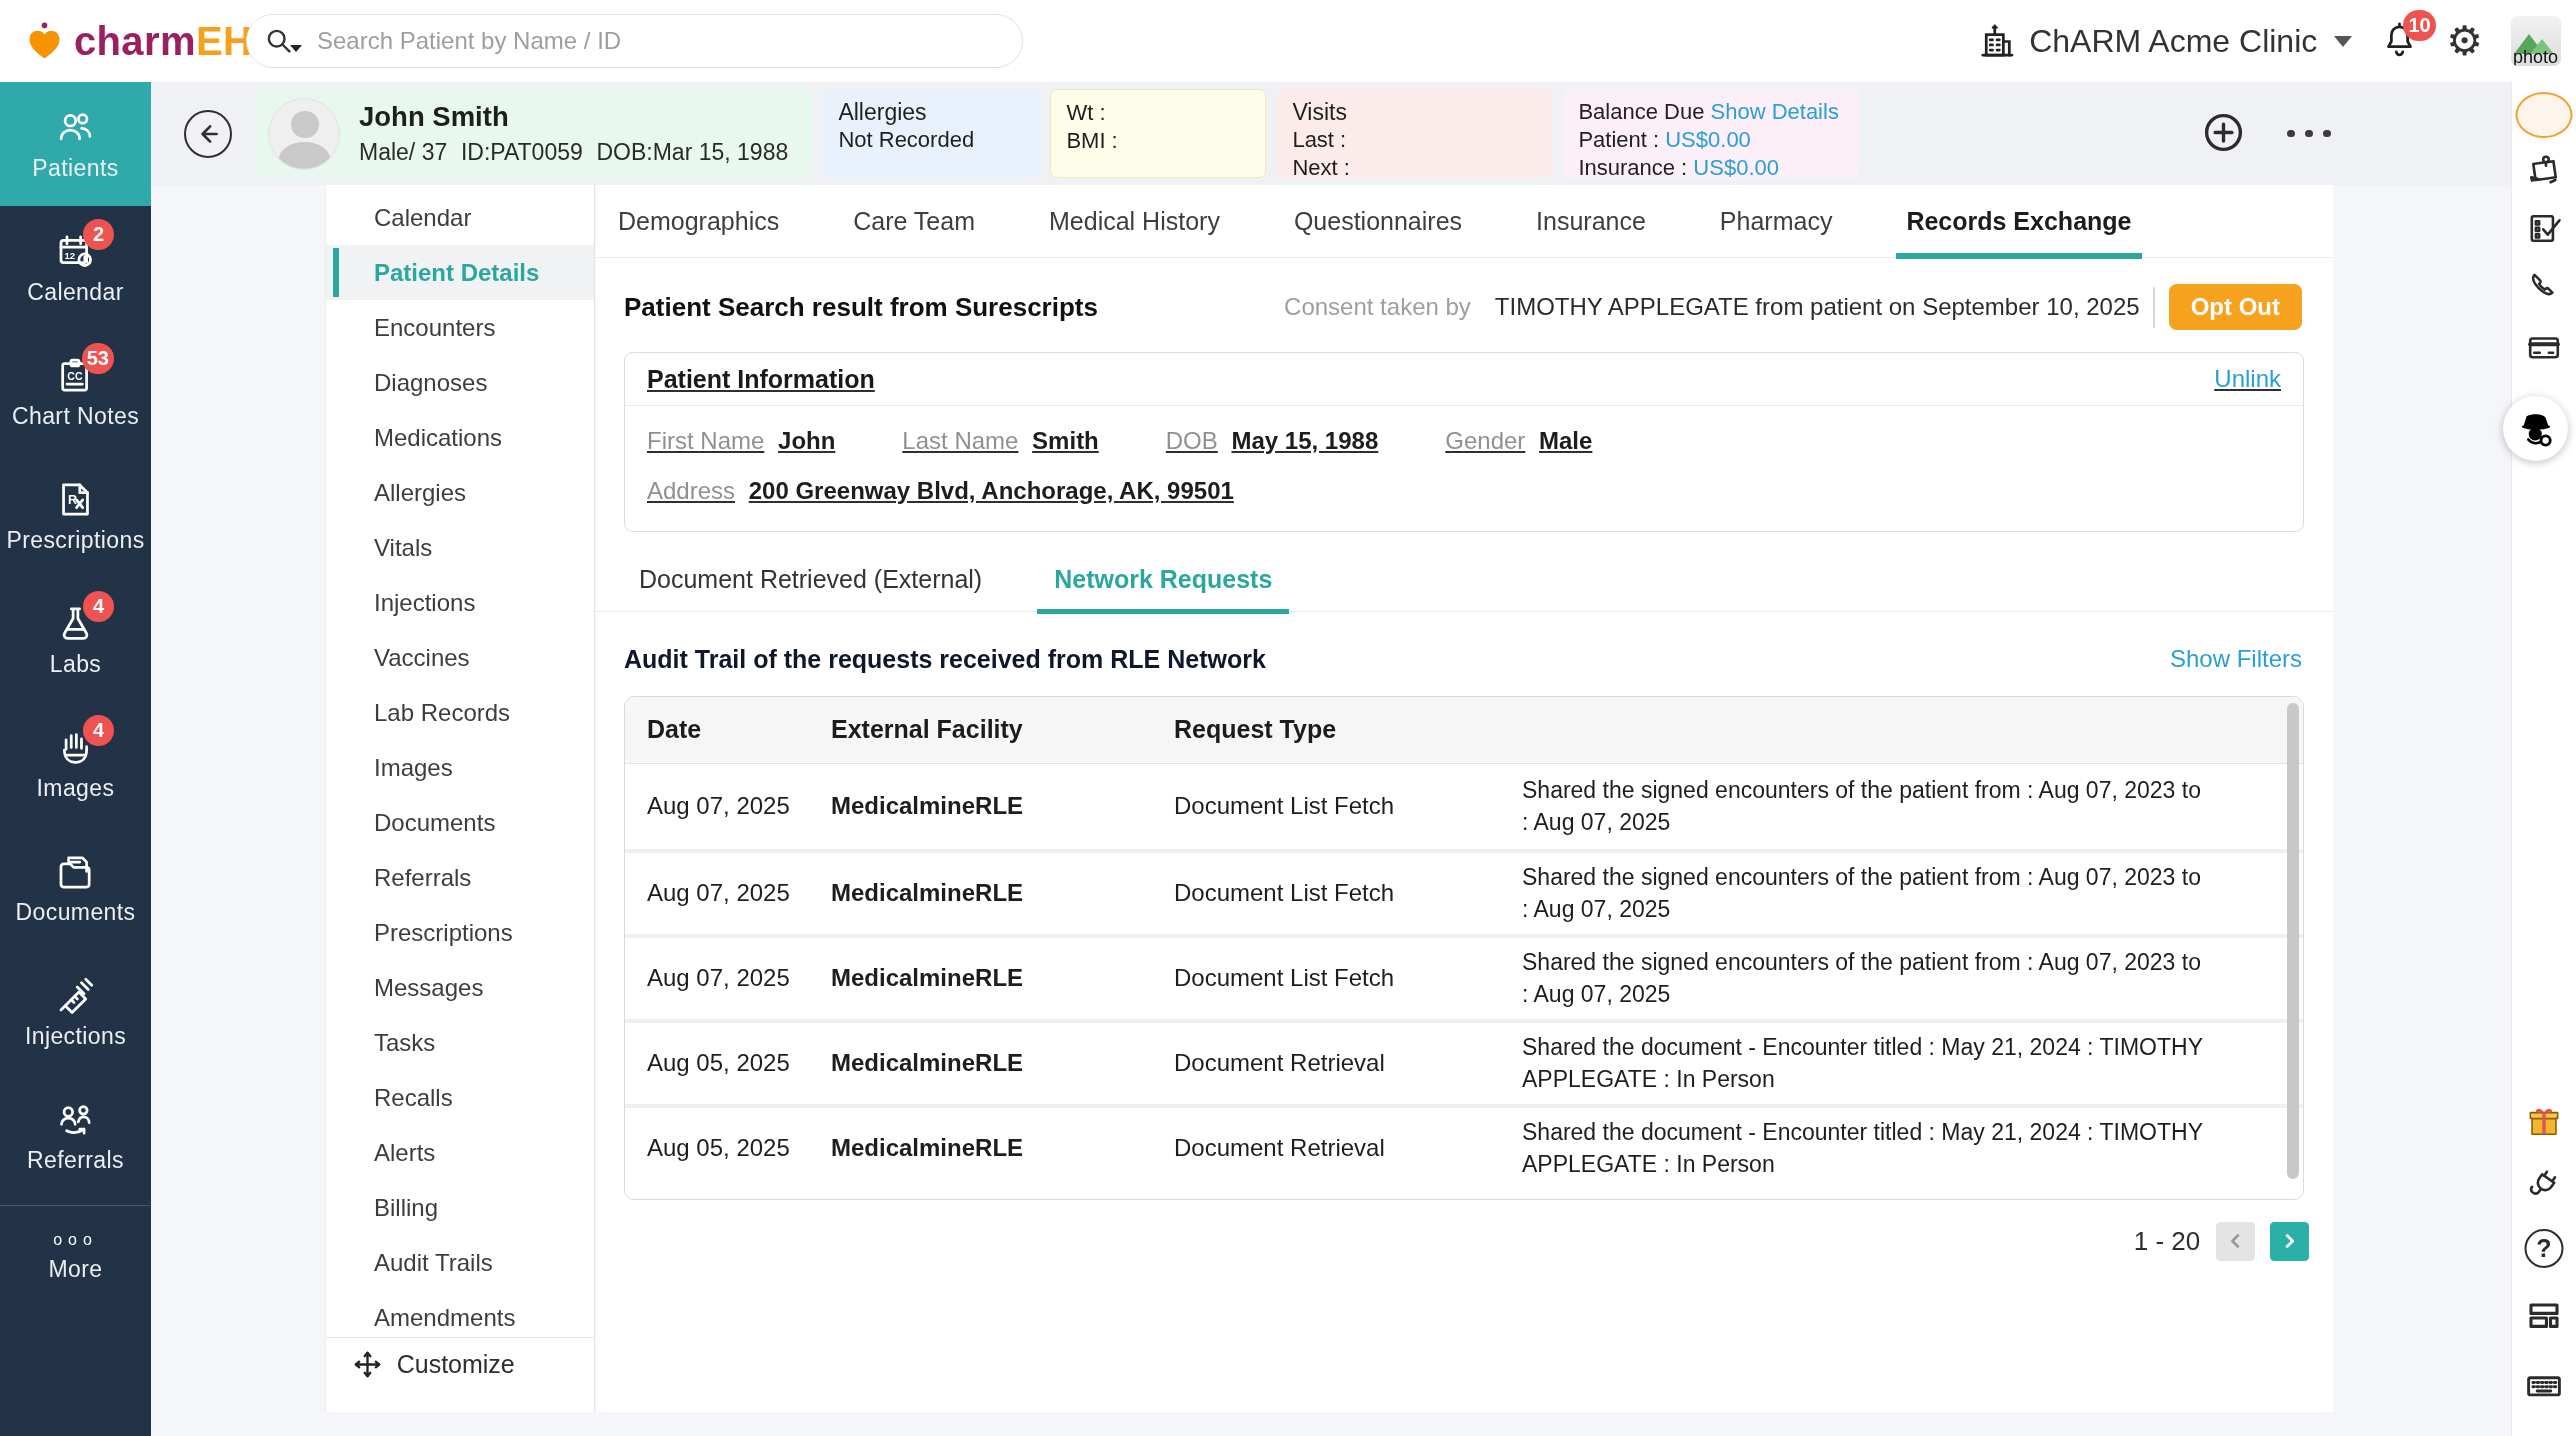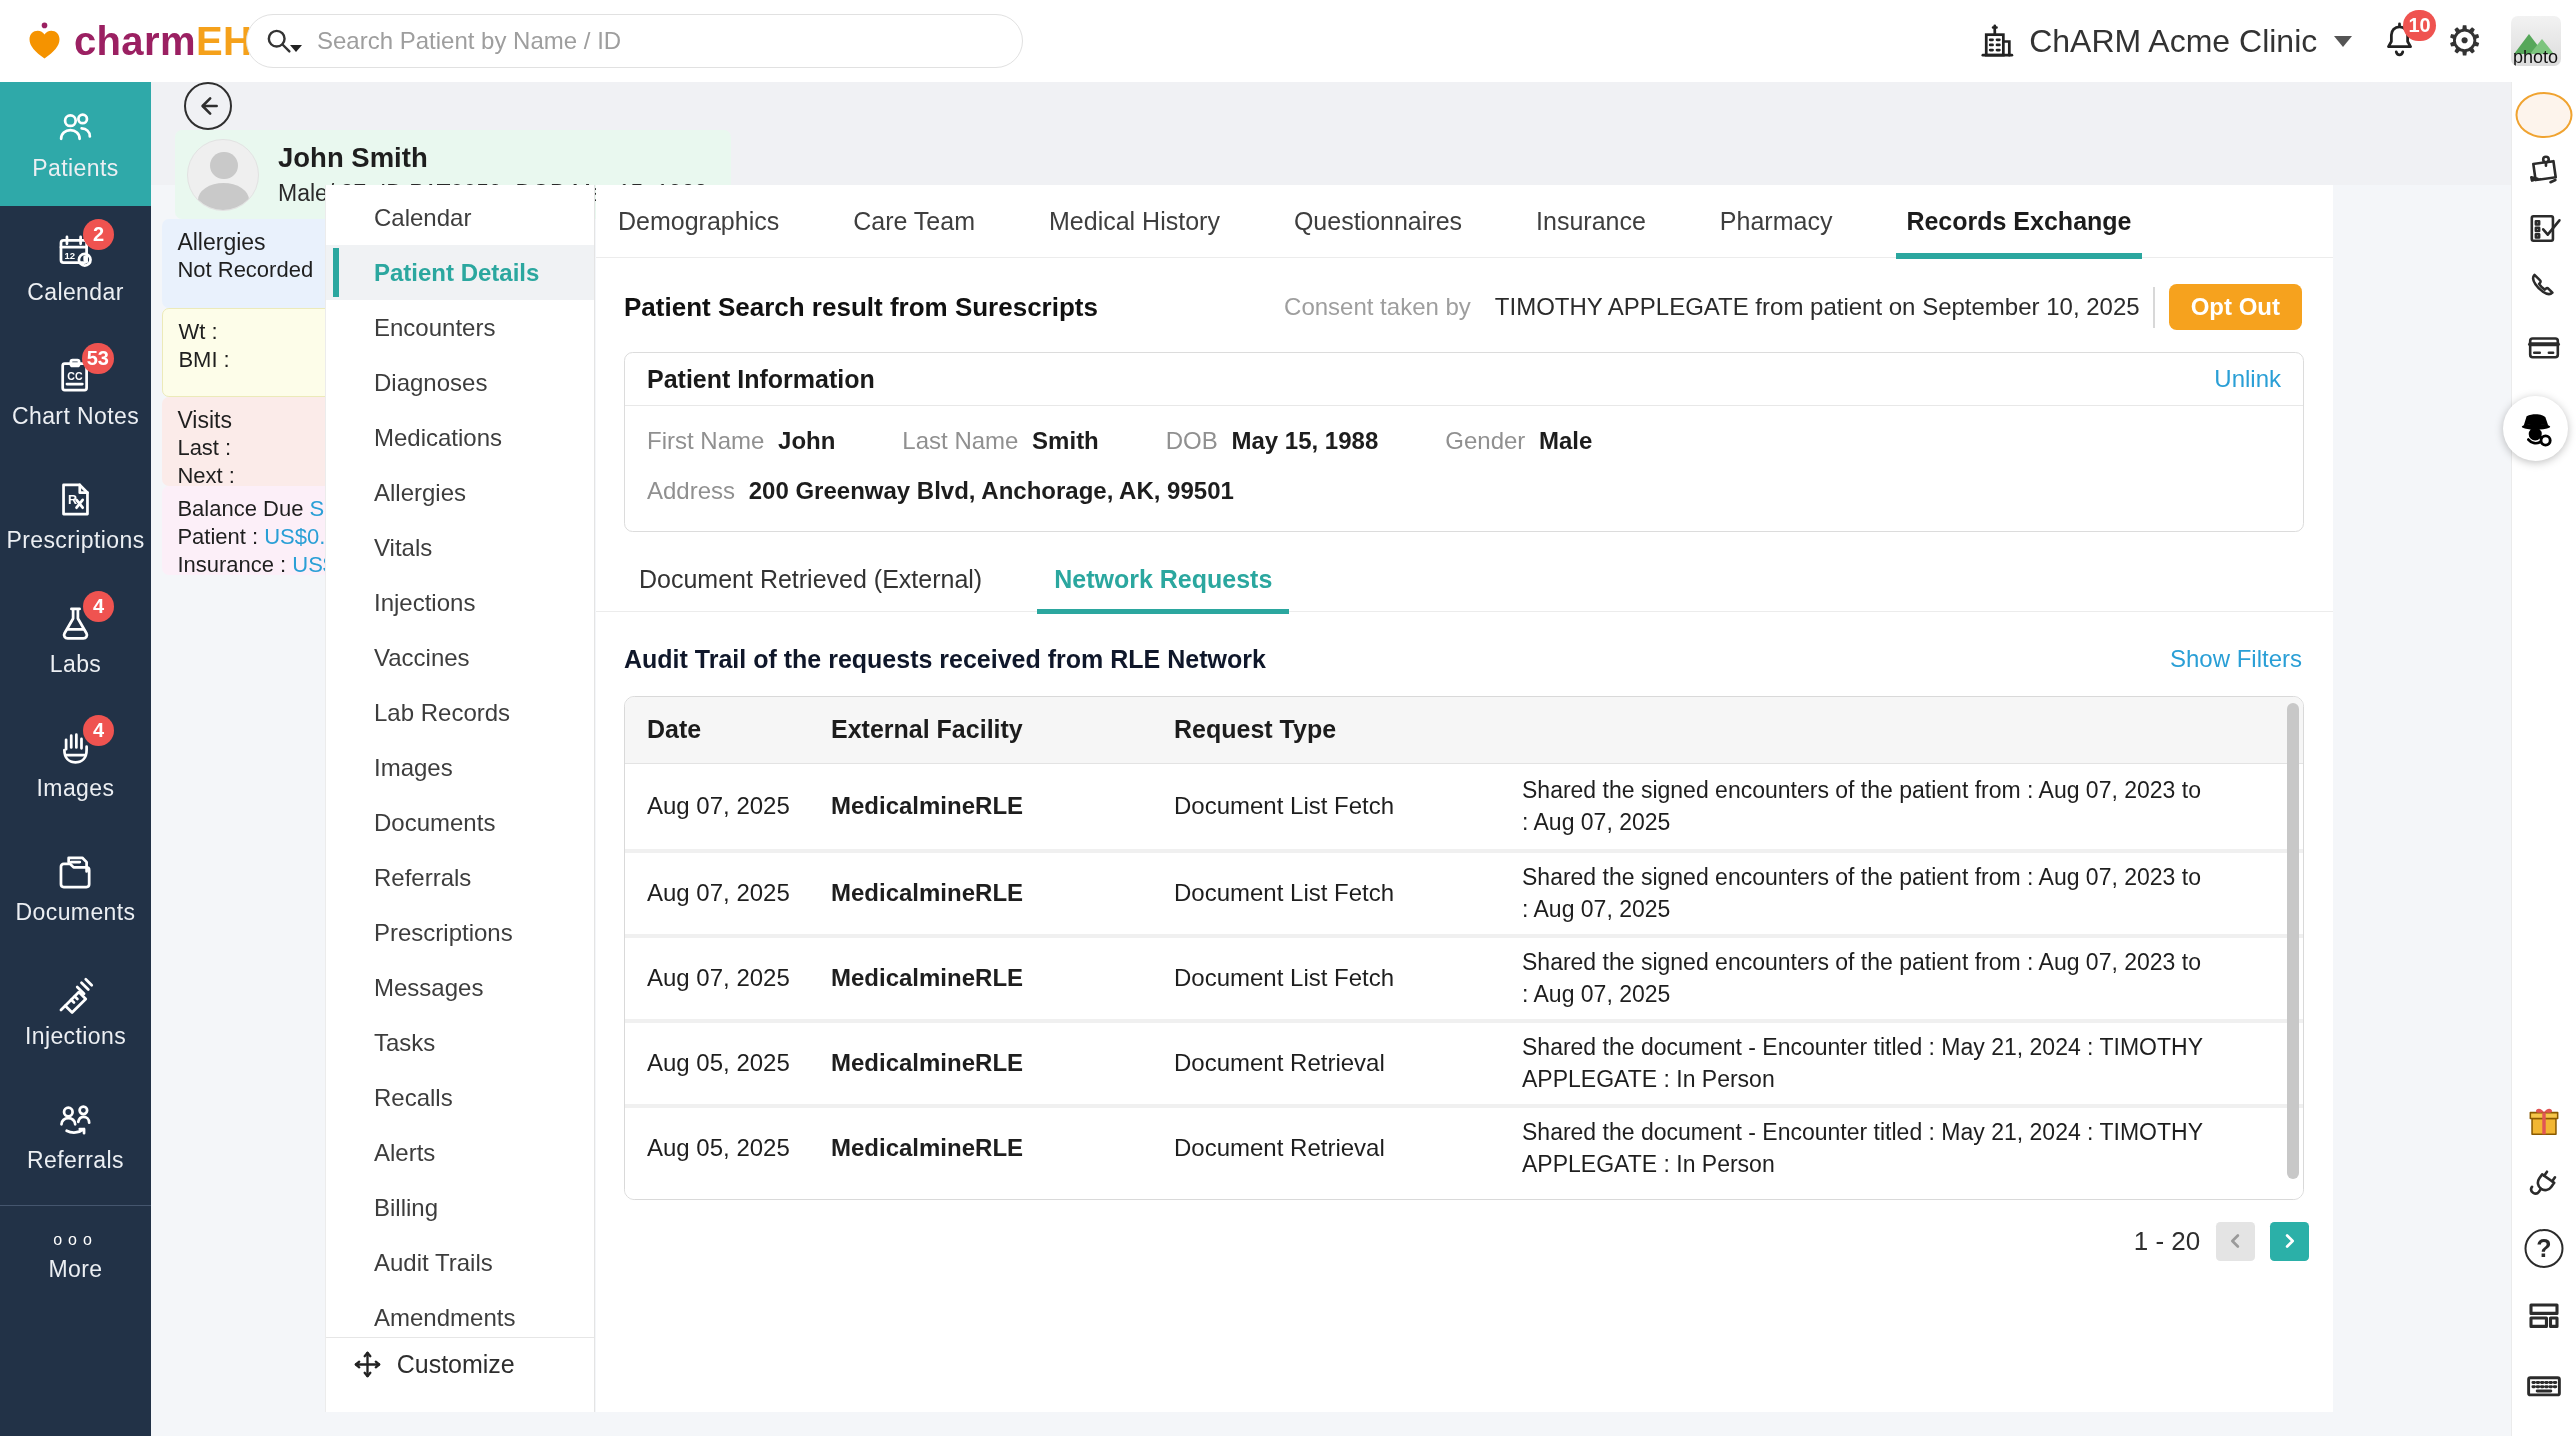--- a/index.html
+++ b/index.html
@@ -44,21 +44,21 @@
   .side-item.active { background:#2FA9A9; }
   .side-icon { position:relative; width:43px; height:43px; display:flex; align-items:center; justify-content:center; }
   .side-icon svg { width:41px; height:41px; stroke:#fff; fill:none; stroke-width:1.6; stroke-linecap:round; stroke-linejoin:round; }
   .side-label { margin-top:6.9px; font-size:23px; letter-spacing:0.4px; }
   .side-sep { border-top:1.7px solid #45566e; margin:6.9px 0 0 0; }
   .more-dots { font-size:16px; letter-spacing:6px; color:#fff; font-weight:normal; }
 
   
   .workspace-bg { position:absolute; left:151px; top:185px; width:2360px; height:1251px; background:#f4f6f9; }
   .patient-band { position:absolute; left:151px; top:82px; width:2360px; height:103px; background:#f0f1f4;
-    display:flex; align-items:flex-start;flex-direction:column; }
+    display:flex; align-items:center; }
   .back-btn { width:48px; height:48px; border:2.6px solid #2f2f2f; border-radius:50%; margin-left:33px;
     display:flex; align-items:center; justify-content:center; background:transparent; flex:none; cursor:pointer; }
   .back-btn svg { width:26px; height:26px; stroke:#2f2f2f; stroke-width:2.4; fill:none; stroke-linecap:round; stroke-linejoin:round; }
   .pb-card { height:89px; border-radius:6.9px; margin-left:11px; padding:8.6px 15.4px; flex:none; }
   .card-patient { width:556px; margin-left:24px; background:#e9f8ef; display:flex; align-items:center; gap:19px; padding:8.6px 12px; }
   .p-avatar { width:72px; height:72px; border-radius:50%; background:#efefef; border:0.9px solid #e2e2e2; position:relative; overflow:hidden; flex:none; }
   .p-avatar::before { content:""; position:absolute; left:22px; top:12px; width:27.5px; height:27.5px; border-radius:50%; background:#c9c9c9; }
   .p-avatar::after { content:""; position:absolute; left:10.3px; top:43px; width:51px; height:34px; border-radius:50% 50% 0 0; background:#c9c9c9; }
   .p-name { font-size:27.5px; font-weight:bold; color:#1e1e1e; }
   .p-details { margin-top:6.9px; font-size:23px; color:#2a2a2a; display:flex; gap:13.7px; }
@@ -97,21 +97,21 @@
 
   .sure-row { display:flex; align-items:center; margin:26px 31px 0 28px; }
   .sure-title { font-size:26px; font-weight:bold; color:#111; }
   .consent { margin-left:auto; display:flex; align-items:center; gap:24px; font-size:24px; }
   .consent-prefix { color:#9e9e9e; }
   .consent-text { color:#2b2b2b; }
   .vdiv { width:1.7px; height:41px; background:#d8d8d8; margin:0 13.7px; }
   .optout-btn { height:46px; padding:0 22px; background:#F6A21E; color:#fff; font-size:24px; font-weight:bold;
     border:none; border-radius:7.7px; cursor:pointer; display:flex; align-items:center; }
 
-  .info-card { margin:22px 0 0 28px; width:1680px; border:1.7px solid #dcdcdc; border-radius:8.6px; overflow:hidden; }
+  .info-card { margin:22px 0 0 28px; width:1680px; border:1.7px solid #dcdcdc; border-radius:8.6px; overflow:hidden;text-decoration:underline; }
   .info-head { height:53px; display:flex; align-items:center; padding:0 22px; border-bottom:1.7px solid #e8e8e8; }
   .info-title { font-size:25px; font-weight:bold; color:#1a1a1a; }
   .info-unlink { margin-left:auto; font-size:24px; }
   .info-body { padding:20.6px 22px 26px; }
   .info-row { display:flex; align-items:baseline; }
   .f-label { color:#909090; font-size:24px; }
   .f-value { color:#1d1d1d; font-size:24px; font-weight:bold; margin-left:13.7px; }
   .f-gap { width:67px; flex:none; }
   .info-row + .info-row { margin-top:22px; }
 

